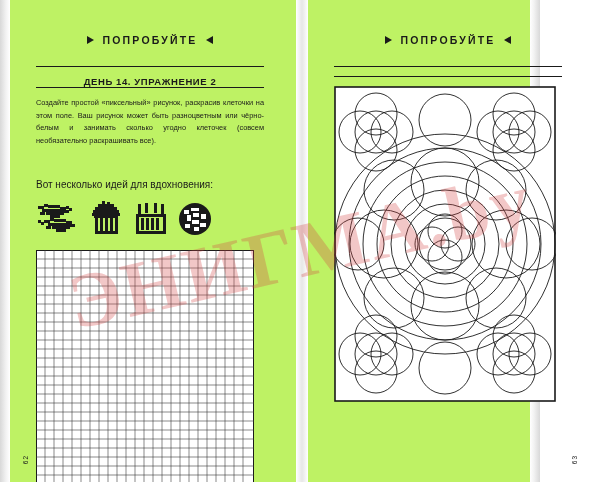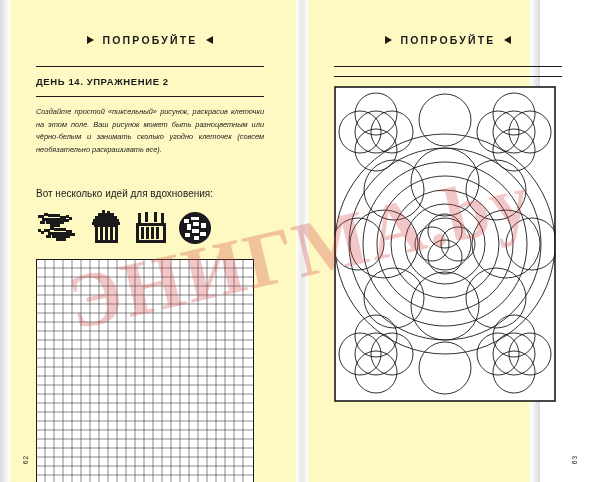--- a/index.html
+++ b/index.html
@@ -11,21 +11,21 @@
     width: 600px;
     height: 482px;
     overflow: hidden;
     font-family: "Liberation Sans", sans-serif;
     color: #1a1a1a;
   }
   .spread {
     position: relative;
     width: 540px;
     height: 482px;
-    background: #fef9c3;
+    background: #bef264;
     box-sizing: border-box;
   }
   
   .edge-left {
     position: absolute;
     left: 0; top: 0; width: 10px; height: 482px;
     background: linear-gradient(to right, #d8d8d8, #f2f2f2 60%, #ffffff);
   }
   .edge-right {
     position: absolute;
@@ -73,35 +73,34 @@
     border-top: 4.5px solid transparent;
     border-bottom: 4.5px solid transparent;
   }
   .tri-right { border-left: 7px solid #1a1a1a; }
   .tri-left { border-right: 7px solid #1a1a1a; }
 
   .ex-title {
     font-size: 9.5px;
     font-weight: bold;
     letter-spacing: 0.6px;
-    margin-bottom: 9px;
     text-transform: uppercase;
+    text-align: center;
   }
   .rule {
     border: 0;
     border-top: 1px solid #1a1a1a;
     margin: 0 0 9px 0;
     width: 100%;
   }
   .body-text {
     font-size: 7.4px;
     line-height: 1.72;
     text-align: justify;
     margin: 0 0 10px 0;
-    font-style: italic;
   }
   .ideas-label {
     font-size: 10px;
     line-height: 1.7;
     margin: 28px 0 7px 0;
   }
   .icon-row {
     display: flex;
     gap: 10px;
     align-items: flex-end;

